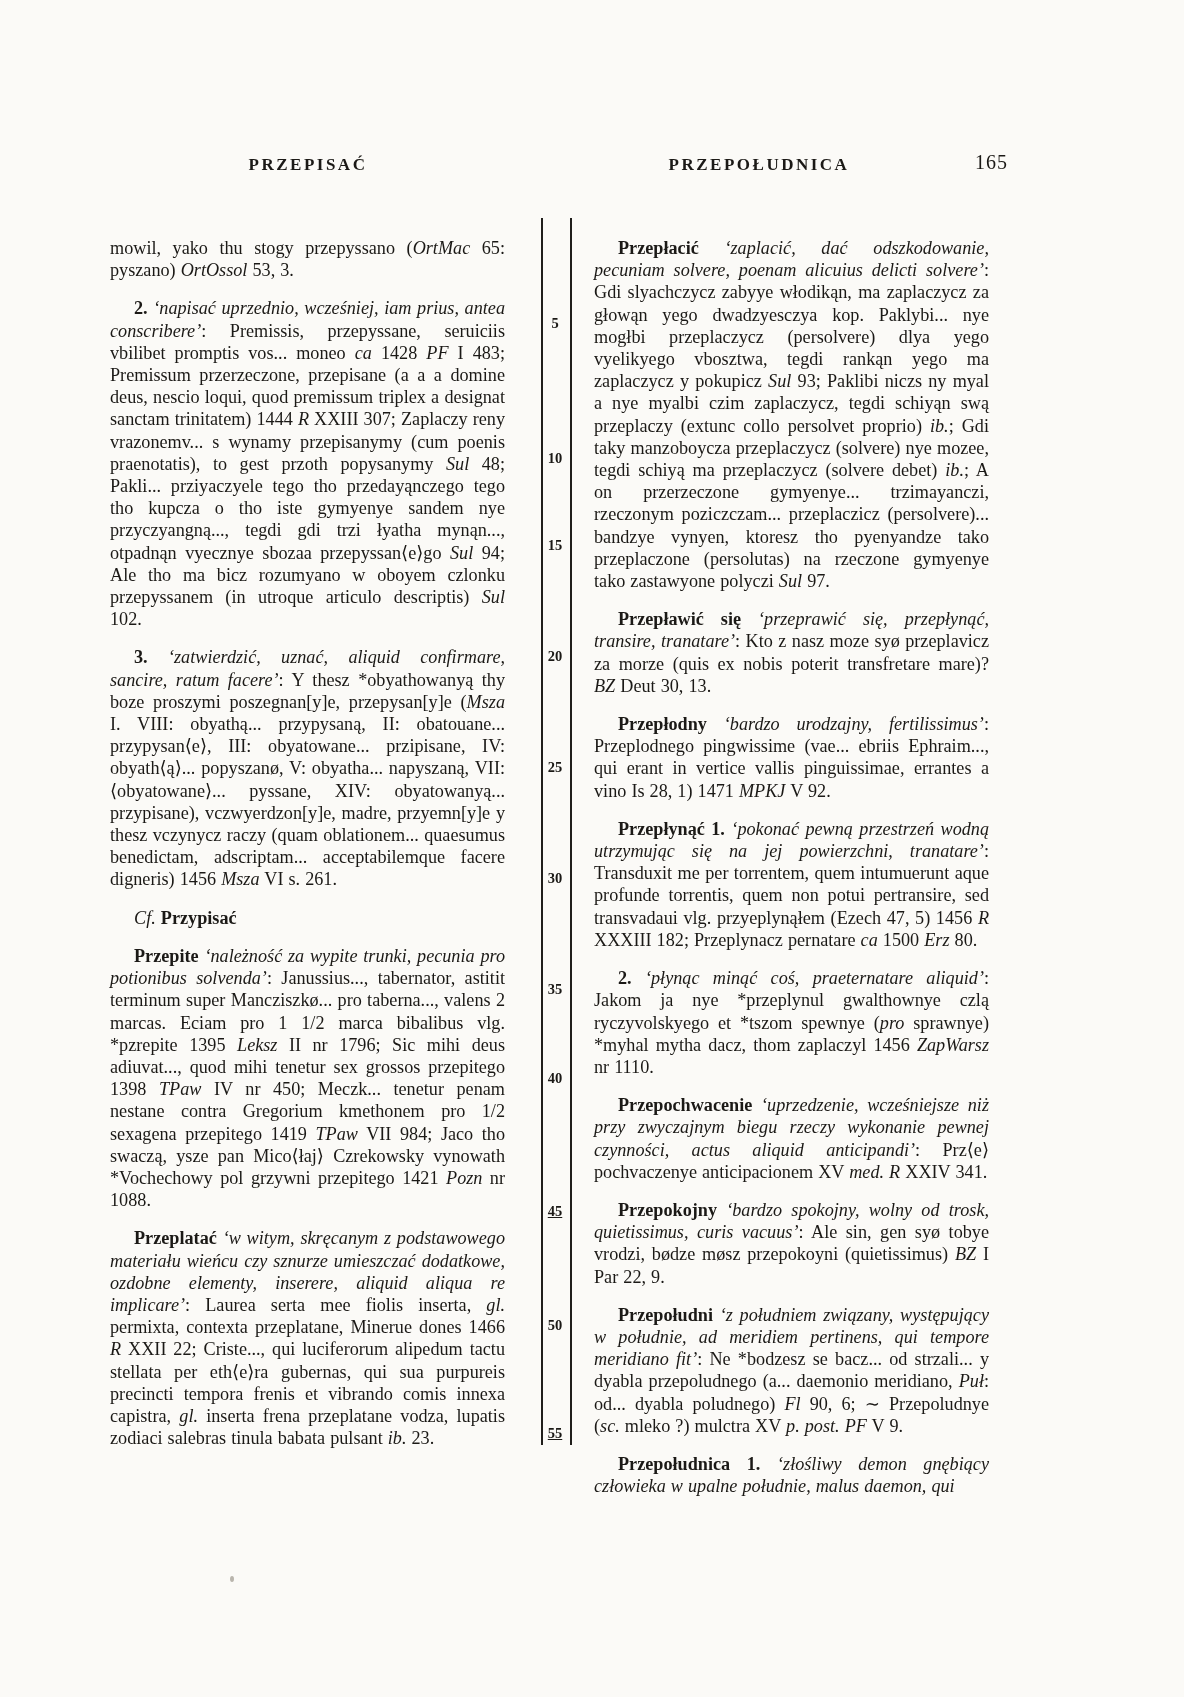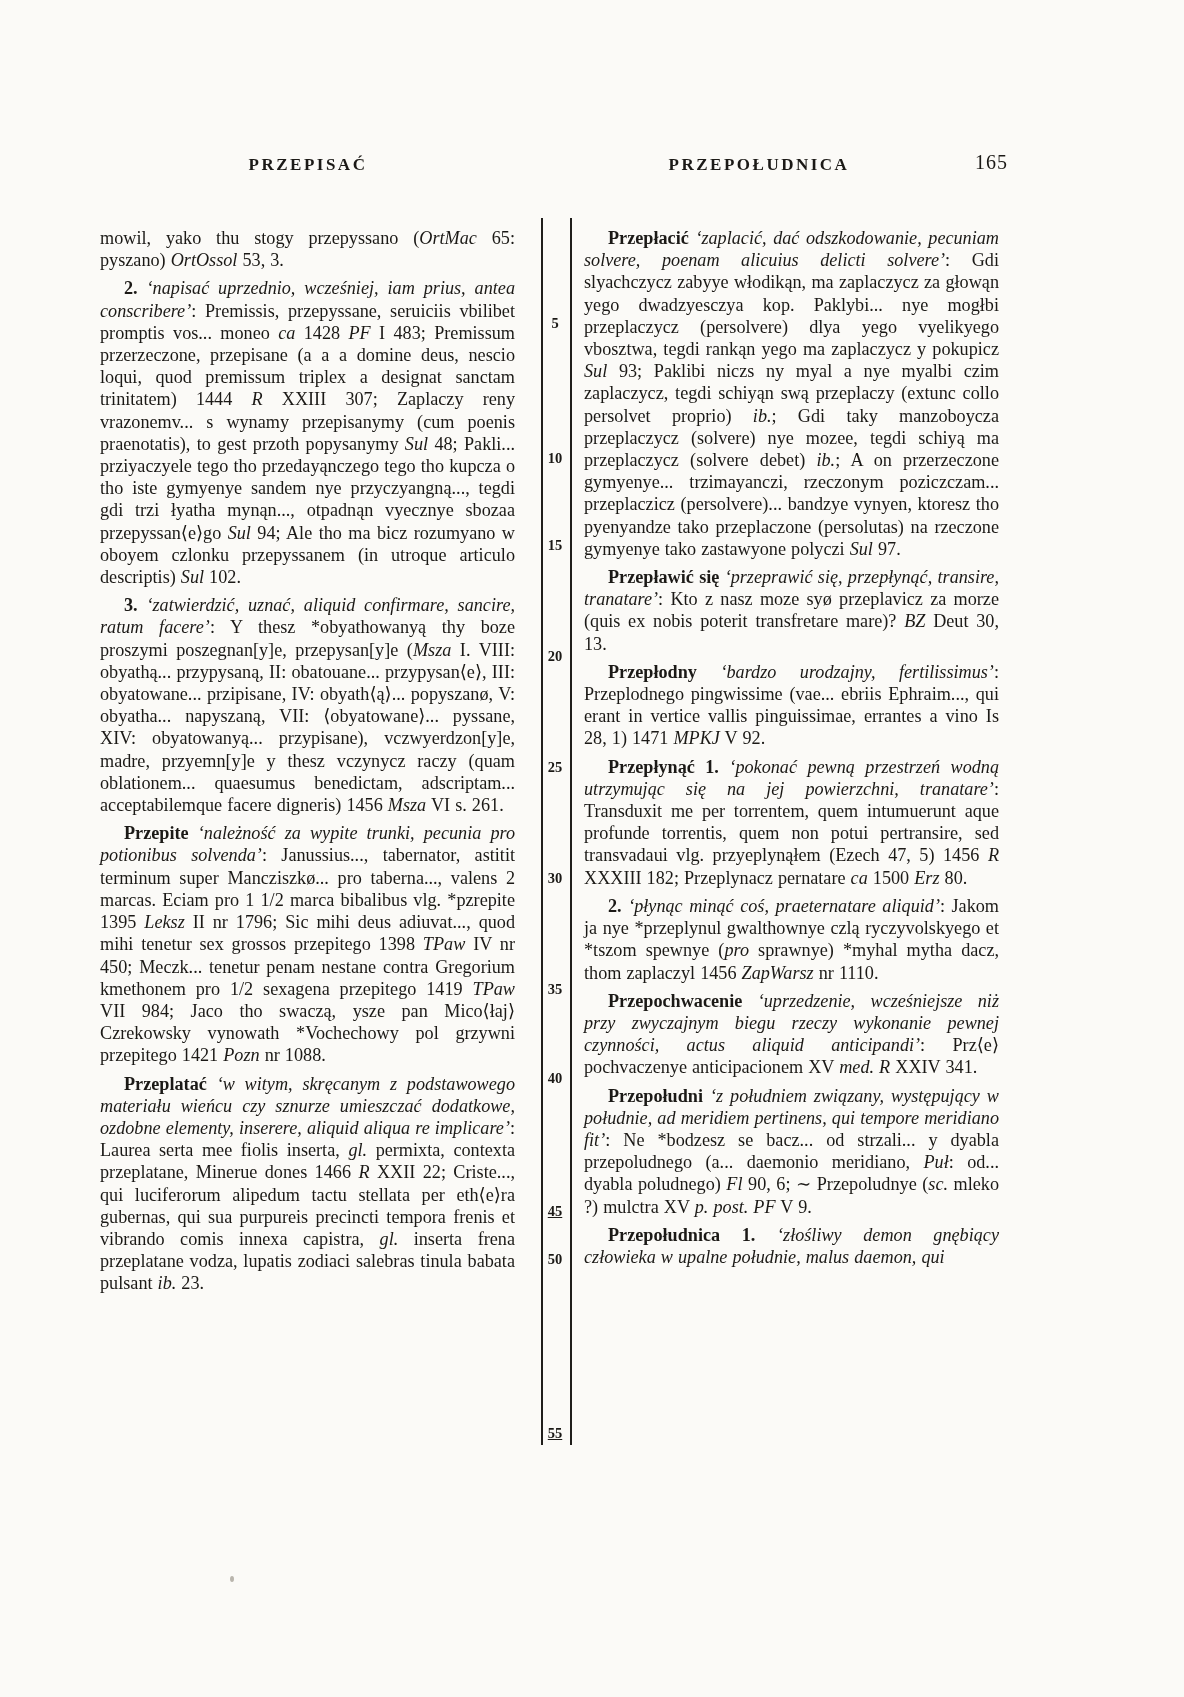--- a/index.html
+++ b/index.html
@@ -29,21 +29,21 @@
     text-align:right;font-size:20px;letter-spacing:1px;
   }
   .col{
     position:absolute;top:221px;width:427px;
     font-size:18.2px;line-height:22.2px;
     text-align:justify;
     word-spacing:0.5px;
   }
   .col-left{left:94px;}
   .col-right{left:578px;}
-  .para{margin:6px;}
+  .para{margin:16px;}
   .para.indent{text-indent:24px;}
   .b{font-weight:bold;}
   .i{font-style:italic;}
   .rule{
     position:absolute;top:218px;height:1227px;width:2px;
     background:var(--rule);
   }
   .rule-left{left:541px;}
   .rule-right{left:570px;}
   .line-no{
@@ -61,45 +61,47 @@
 
 <div class="page">
   <div class="running-head hdr-left">PRZEPISAĆ</div>
   <div class="running-head hdr-right">PRZEPOŁUDNICA</div>
   <div class="page-num">165</div>
 
   <div class="col col-left" id="col-left">
       <p class="para"><span>mowil, yako thu stogy przepyssano (</span><span class="i">OrtMac</span><span> 65: pyszano) </span><span class="i">OrtOssol</span><span> 53, 3.</span></p>
       <p class="para indent"><span class="b">2. </span><span class="i">‘napisać uprzednio, wcześniej, iam prius, antea conscribere’</span><span>: Premissis, przepyssane, seruiciis vbilibet promptis vos... moneo </span><span class="i">ca</span><span> 1428 </span><span class="i">PF</span><span> I 483; Premissum przerzeczone, przepisane (a a a domine deus, nescio loqui, quod premissum triplex a designat sanctam trinitatem) 1444 </span><span class="i">R</span><span> XXIII 307; Zaplaczy reny vrazonemv... s wynamy przepisanymy (cum poenis praenotatis), to gest przoth popysanymy </span><span class="i">Sul</span><span> 48; Pakli... prziyaczyele tego tho przedayąnczego tego tho kupcza o tho iste gymyenye sandem nye przyczyangną..., tegdi gdi trzi łyatha mynąn..., otpadnąn vyecznye sbozaa przepyssan⟨e⟩go </span><span class="i">Sul</span><span> 94; Ale tho ma bicz rozumyano w oboyem czlonku przepyssanem (in utroque articulo descriptis) </span><span class="i">Sul</span><span> 102.</span></p>
       <p class="para indent"><span class="b">3. </span><span class="i">‘zatwierdzić, uznać, aliquid confirmare, sancire, ratum facere’</span><span>: Y thesz *obyathowanyą thy boze proszymi poszegnan[y]e, przepysan[y]e (</span><span class="i">Msza</span><span> I. VIII: obyathą... przypysaną, II: obatouane... przypysan⟨e⟩, III: obyatowane... przipisane, IV: obyath⟨ą⟩... popyszanø, V: obyatha... napyszaną, VII: ⟨obyatowane⟩... pyssane, XIV: obyatowanyą... przypisane), vczwyerdzon[y]e, madre, przyemn[y]e y thesz vczynycz raczy (quam oblationem... quaesumus benedictam, adscriptam... acceptabilemque facere digneris) 1456 </span><span class="i">Msza</span><span> VI s. 261.</span></p>
+      <p class="para indent"><span class="i">Cf. </span><span class="b">Przypisać</span></p>
       <p class="para indent"><span class="b">Przepite </span><span class="i">‘należność za wypite trunki, pecunia pro potionibus solvenda’</span><span>: Janussius..., tabernator, astitit terminum super Mancziszkø... pro taberna..., valens 2 marcas. Eciam pro 1 1/2 marca bibalibus vlg. *pzrepite 1395 </span><span class="i">Leksz</span><span> II nr 1796; Sic mihi deus adiuvat..., quod mihi tenetur sex grossos przepitego 1398 </span><span class="i">TPaw</span><span> IV nr 450; Meczk... tenetur penam nestane contra Gregorium kmethonem pro 1/2 sexagena przepitego 1419 </span><span class="i">TPaw</span><span> VII 984; Jaco tho swaczą, ysze pan Mico⟨łaj⟩ Czrekowsky vynowath *Vochechowy pol grzywni przepitego 1421 </span><span class="i">Pozn</span><span> nr 1088.</span></p>
       <p class="para indent"><span class="b">Przeplatać </span><span class="i">‘w witym, skręcanym z podstawowego materiału wieńcu czy sznurze umieszczać dodatkowe, ozdobne elementy, inserere, aliquid aliqua re implicare’</span><span>: Laurea serta mee fiolis inserta, </span><span class="i">gl.</span><span> permixta, contexta przeplatane, Minerue dones 1466 </span><span class="i">R</span><span> XXII 22; Criste..., qui luciferorum alipedum tactu stellata per eth⟨e⟩ra gubernas, qui sua purpureis precincti tempora frenis et vibrando comis innexa capistra, </span><span class="i">gl.</span><span> inserta frena przeplatane vodza, lupatis zodiaci salebras tinula babata pulsant </span><span class="i">ib.</span><span> 23.</span></p>
     </div>
 
   <div class="rule rule-left"></div>
   <div class="rule rule-right"></div>
   <div id="line-numbers">
       <div class="line-no" style="top: 311.8px;">5</div>
       <div class="line-no" style="top: 447px;">10</div>
       <div class="line-no" style="top: 533.8px;">15</div>
       <div class="line-no" style="top: 644.8px;">20</div>
       <div class="line-no" style="top: 755.8px;">25</div>
       <div class="line-no" style="top: 866.8px;">30</div>
       <div class="line-no" style="top: 977.8px;">35</div>
       <div class="line-no" style="top: 1067px;">40</div>
       <div class="line-no" style="top: 1199.8px; text-decoration: underline;">45</div>
-      <div class="line-no" style="top: 1248px;">50</div>
+      <div class="line-no" style="top: 1314px;">50</div>
       <div class="line-no" style="top: 1421.8px; text-decoration: underline;">55</div>
     </div>
 
   <div class="col col-right" id="col-right">
       <p class="para indent"><span class="b">Przepłacić </span><span class="i">‘zaplacić, dać odszkodowanie, pecuniam solvere, poenam alicuius delicti solvere’</span><span>: Gdi slyachczycz zabyye włodikąn, ma zaplaczycz za głowąn yego dwadzyesczya kop. Paklybi... nye mogłbi przeplaczycz (persolvere) dlya yego vyelikyego vbosztwa, tegdi rankąn yego ma zaplaczycz y pokupicz </span><span class="i">Sul</span><span> 93; Paklibi niczs ny myal a nye myalbi czim zaplaczycz, tegdi schiyąn swą przeplaczy (extunc collo persolvet proprio) </span><span class="i">ib.</span><span>; Gdi taky manzoboycza przeplaczycz (solvere) nye mozee, tegdi schiyą ma przeplaczycz (solvere debet) </span><span class="i">ib.</span><span>; A on przerzeczone gymyenye... trzimayanczi, rzeczonym poziczczam... przeplaczicz (persolvere)... bandzye vynyen, ktoresz tho pyenyandze tako przeplaczone (persolutas) na rzeczone gymyenye tako zastawyone polyczi </span><span class="i">Sul</span><span> 97.</span></p>
       <p class="para indent"><span class="b">Przepławić się </span><span class="i">‘przeprawić się, przepłynąć, transire, tranatare’</span><span>: Kto z nasz moze syø przeplavicz za morze (quis ex nobis poterit transfretare mare)? </span><span class="i">BZ</span><span> Deut 30, 13.</span></p>
       <p class="para indent"><span class="b">Przepłodny </span><span class="i">‘bardzo urodzajny, fertilissimus’</span><span>: Przeplodnego pingwissime (vae... ebriis Ephraim..., qui erant in vertice vallis pinguissimae, errantes a vino Is 28, 1) 1471 </span><span class="i">MPKJ</span><span> V 92.</span></p>
       <p class="para indent"><span class="b">Przepłynąć 1. </span><span class="i">‘pokonać pewną przestrzeń wodną utrzymując się na jej powierzchni, tranatare’</span><span>: Transduxit me per torrentem, quem intumuerunt aque profunde torrentis, quem non potui pertransire, sed transvadaui vlg. przyeplynąłem (Ezech 47, 5) 1456 </span><span class="i">R</span><span> XXXIII 182; Przeplynacz pernatare </span><span class="i">ca</span><span> 1500 </span><span class="i">Erz</span><span> 80.</span></p>
       <p class="para indent"><span class="b">2. </span><span class="i">‘płynąc minąć coś, praeternatare aliquid’</span><span>: Jakom ja nye *przeplynul gwalthownye czlą ryczyvolskyego et *tszom spewnye (</span><span class="i">pro</span><span> sprawnye) *myhal mytha dacz, thom zaplaczyl 1456 </span><span class="i">ZapWarsz</span><span> nr 1110.</span></p>
       <p class="para indent"><span class="b">Przepochwacenie </span><span class="i">‘uprzedzenie, wcześniejsze niż przy zwyczajnym biegu rzeczy wykonanie pewnej czynności, actus aliquid anticipandi’</span><span>: Prz⟨e⟩pochvaczenye anticipacionem XV </span><span class="i">med.</span><span> </span><span class="i">R</span><span> XXIV 341.</span></p>
+      <p class="para indent"><span class="b">Przepokojny </span><span class="i">‘bardzo spokojny, wolny od trosk, quietissimus, curis vacuus’</span><span>: Ale sin, gen syø tobye vrodzi, bødze møsz przepokoyni (quietissimus) </span><span class="i">BZ</span><span> I Par 22, 9.</span></p>
       <p class="para indent"><span class="b">Przepołudni </span><span class="i">‘z południem związany, występujący w południe, ad meridiem pertinens, qui tempore meridiano fit’</span><span>: Ne *bodzesz se bacz... od strzali... y dyabla przepoludnego (a... daemonio meridiano, </span><span class="i">Puł</span><span>: od... dyabla poludnego) </span><span class="i">Fl</span><span> 90, 6; ∼ Przepoludnye (</span><span class="i">sc.</span><span> mleko ?) mulctra XV </span><span class="i">p. post. PF</span><span> V 9.</span></p>
       <p class="para indent"><span class="b">Przepołudnica 1. </span><span class="i">‘złośliwy demon gnębiący człowieka w upalne południe, malus daemon, qui</span></p>
     </div>
 
   <div class="speck"></div>
 </div>
 
 </body></html>

